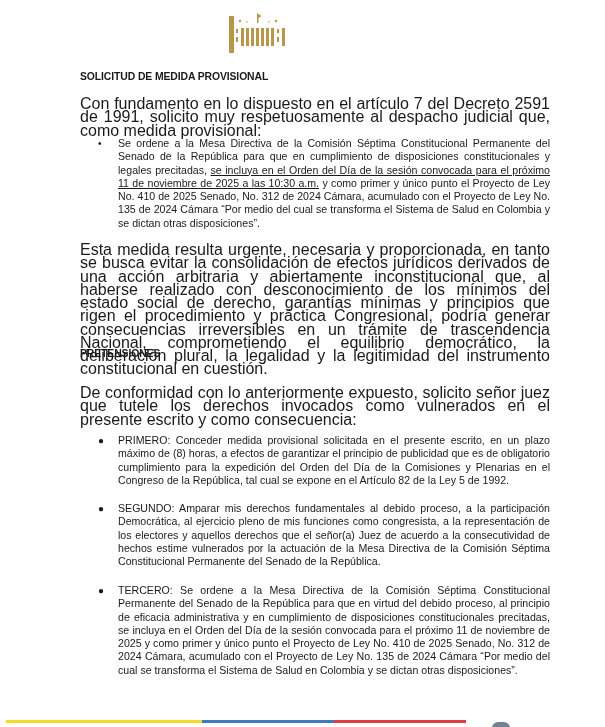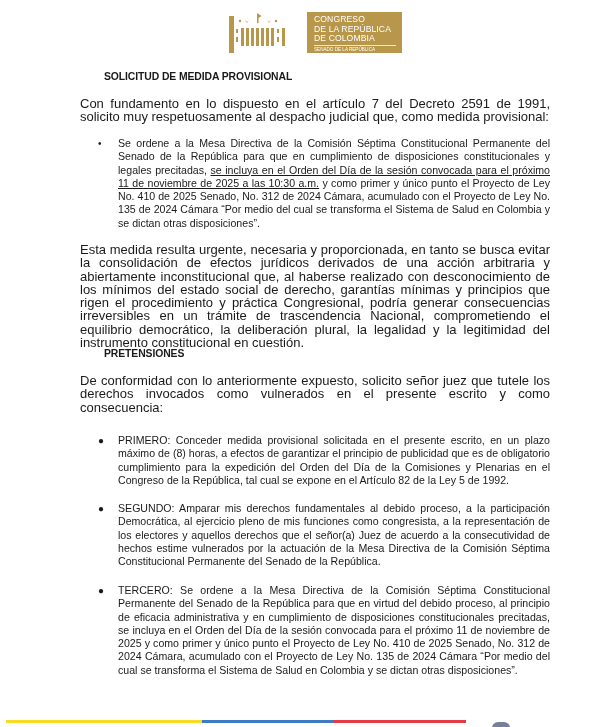--- a/index.html
+++ b/index.html
@@ -12,22 +12,22 @@
   }
   .logo-emblem {
     width: 78px; height: 41px; position: relative;
   }
   .logo-box {
     background: #b8974a; color: #ffffff; padding: 3px 6px 2px 7px; width: 82px; height: 36px;
     display: flex; flex-direction: column; justify-content: flex-start;
   }
   .logo-line { font-size: 8.6px; line-height: 9.5px; letter-spacing: 0.1px; white-space: nowrap; }
   .logo-sub { font-size: 4.6px; line-height: 6px; margin-top: 1px; border-top: 0.6px solid #f3e8c8; padding-top: 1px; white-space: nowrap; }
-  .heading { position: absolute; left: 80px; font-weight: bold; font-size: 10.4px; letter-spacing: -0.1px; margin-left: 24px; }
-  .para { position: absolute; left: 80px; width: 470px; text-align: justify; font-size: 13px; line-height: 13.25px; }
+  .heading { position: absolute; left: 80px; font-weight: bold; font-size: 10.4px; letter-spacing: -0.1px; }
+  .para { position: absolute; left: 80px; width: 470px; text-align: justify; font-size: 16px; line-height: 13.25px; }
   .bullet-item { position: absolute; left: 96px; width: 454px; display: flex; }
   .bullet-dot { width: 20px; flex: none; font-size: 10px; line-height: 13.25px; padding-left: 2px; }
   .bullet-text { width: 434px; text-align: justify; font-size: 10.6px; line-height: 13.25px; }
   .u-bold { font-weight: normal; text-decoration: underline; }
   .b { font-weight: normal; }
 
   .flag-bar { position: absolute; top: 720px; height: 3px; }
   .flag-yellow { left: 6px; width: 196px; background: #f6dc26; }
   .flag-blue { left: 202px; width: 132px; background: #3f7bc4; }
   .flag-red { left: 334px; width: 132px; background: #e43a44; }
@@ -54,42 +54,36 @@
         <rect x="27" y="16" width="3" height="18"></rect>
         <rect x="32" y="16" width="3" height="18"></rect>
         <rect x="37" y="16" width="3" height="18"></rect>
         <rect x="42" y="16" width="3" height="18"></rect>
         <rect x="48" y="17" width="2" height="4"></rect>
         <rect x="48" y="25" width="2" height="5"></rect>
         <rect x="53" y="16" width="3" height="18"></rect>
       </g>
     </svg>
   </div>
-  <div class="logo-box">
-    <div class="logo-line">CONGRESO</div>
-    <div class="logo-line">DE LA REPÚBLICA</div>
-    <div class="logo-line">DE COLOMBIA</div>
-    <div class="logo-sub">SENADO DE LA REPÚBLICA</div>
-  </div>
 </div>
 
 <div class="heading" style="top:71px;">SOLICITUD DE MEDIDA PROVISIONAL</div>
 
 <div class="para" style="top:97px;">Con fundamento en lo dispuesto en el artículo 7 del Decreto 2591 de 1991, solicito muy respetuosamente al despacho judicial que, como medida provisional:</div>
 
 <div class="bullet-item" style="top:137px;">
   <div class="bullet-dot">•</div>
   <div class="bullet-text"><span>Se ordene a la Mesa Directiva de la Comisión Séptima Constitucional Permanente del Senado de la República para que en cumplimiento de disposiciones constitucionales y legales precitadas, </span><span class="u-bold">se incluya en el Orden del Día de la sesión convocada para el próximo 11 de noviembre de 2025 a las 10:30 a.m.</span><span> y como primer y único punto el Proyecto de Ley No. 410 de 2025 Senado, No. 312 de 2024 Cámara, acumulado con el Proyecto de Ley No. 135 de 2024 Cámara “Por medio del cual se transforma el Sistema de Salud en Colombia y se dictan otras disposiciones”.</span></div>
 </div>
 
 <div class="para" style="top:243px;">Esta medida resulta urgente, necesaria y proporcionada, en tanto se busca evitar la consolidación de efectos jurídicos derivados de una acción arbitraria y abiertamente inconstitucional que, al haberse realizado con desconocimiento de los mínimos del estado social de derecho, garantías mínimas y principios que rigen el procedimiento y práctica Congresional, podría generar consecuencias irreversibles en un trámite de trascendencia Nacional, comprometiendo el equilibrio democrático, la deliberación plural, la legalidad y la legitimidad del instrumento constitucional en cuestión.</div>
 
 <div class="heading" style="top:348px;">PRETENSIONES</div>
 
-<div class="para" style="top:374px;">De conformidad con lo anteriormente expuesto, solicito señor juez que tutele los derechos invocados como vulnerados en el presente escrito y como consecuencia:</div>
+<div class="para" style="top:386px;">De conformidad con lo anteriormente expuesto, solicito señor juez que tutele los derechos invocados como vulnerados en el presente escrito y como consecuencia:</div>
 
 <div class="bullet-item" style="top:434px;">
   <div class="bullet-dot">●</div>
   <div class="bullet-text"><span class="b">PRIMERO:</span><span> Conceder medida provisional solicitada en el presente escrito, en un plazo máximo de (8) horas, a efectos de garantizar el principio de publicidad que es de obligatorio cumplimiento para la expedición del Orden del Día de la Comisiones y Plenarias en el Congreso de la República, tal cual se expone en el Artículo 82 de la Ley 5 de 1992.</span></div>
 </div>
 
 <div class="bullet-item" style="top:502px;">
   <div class="bullet-dot">●</div>
   <div class="bullet-text"><span class="b">SEGUNDO:</span><span> Amparar mis derechos fundamentales al debido proceso, a la participación Democrática, al ejercicio pleno de mis funciones como congresista, a la representación de los electores y aquellos derechos que el señor(a) Juez de acuerdo a la consecutividad de hechos estime vulnerados por la actuación de la Mesa Directiva de la Comisión Séptima Constitucional Permanente del Senado de la República.</span></div>
 </div>

